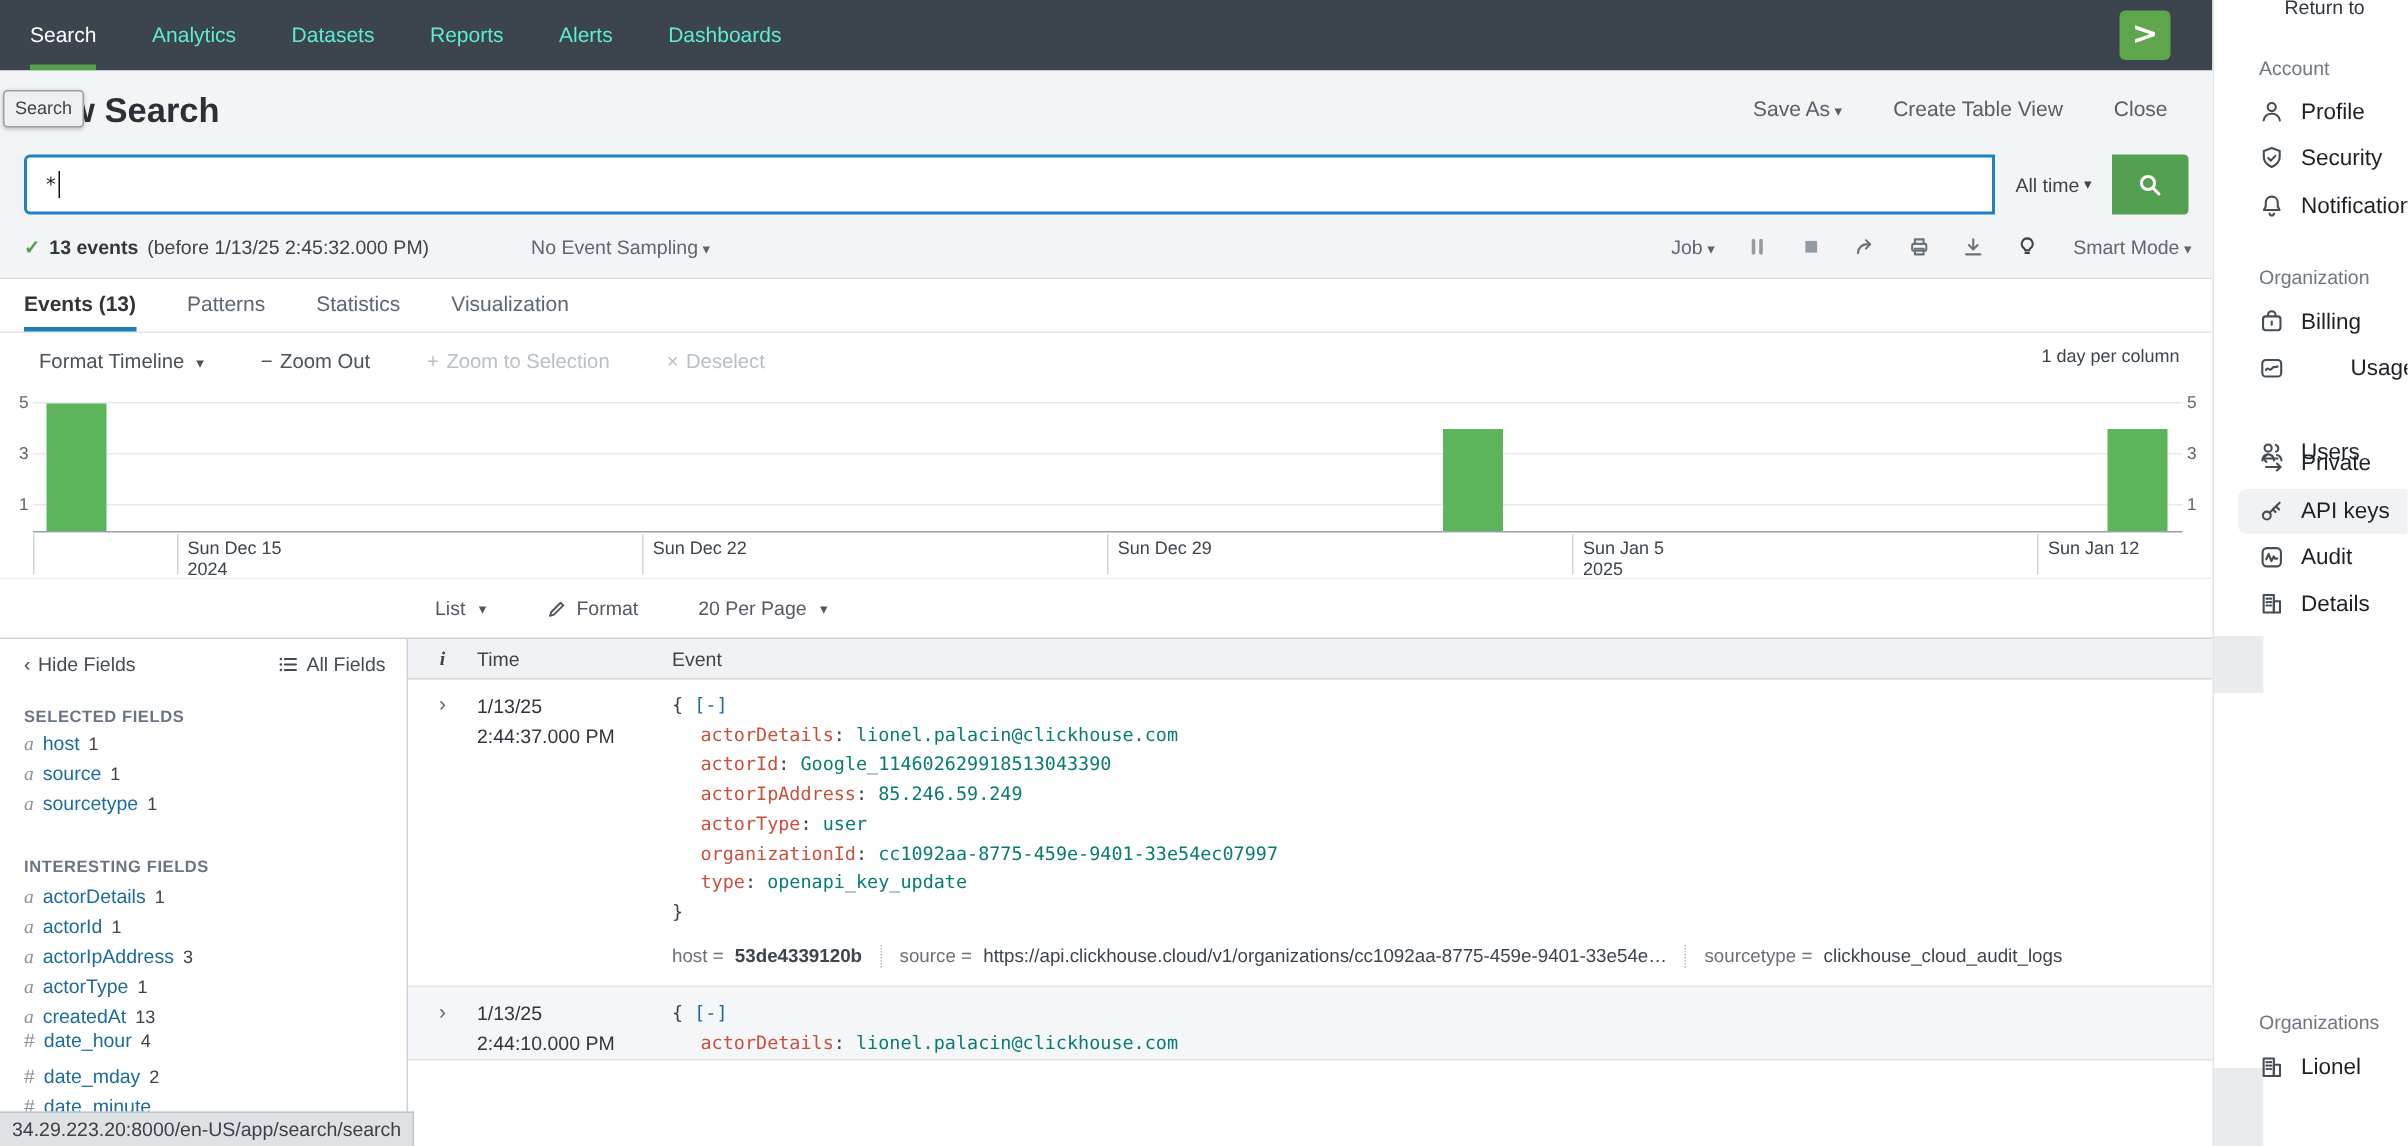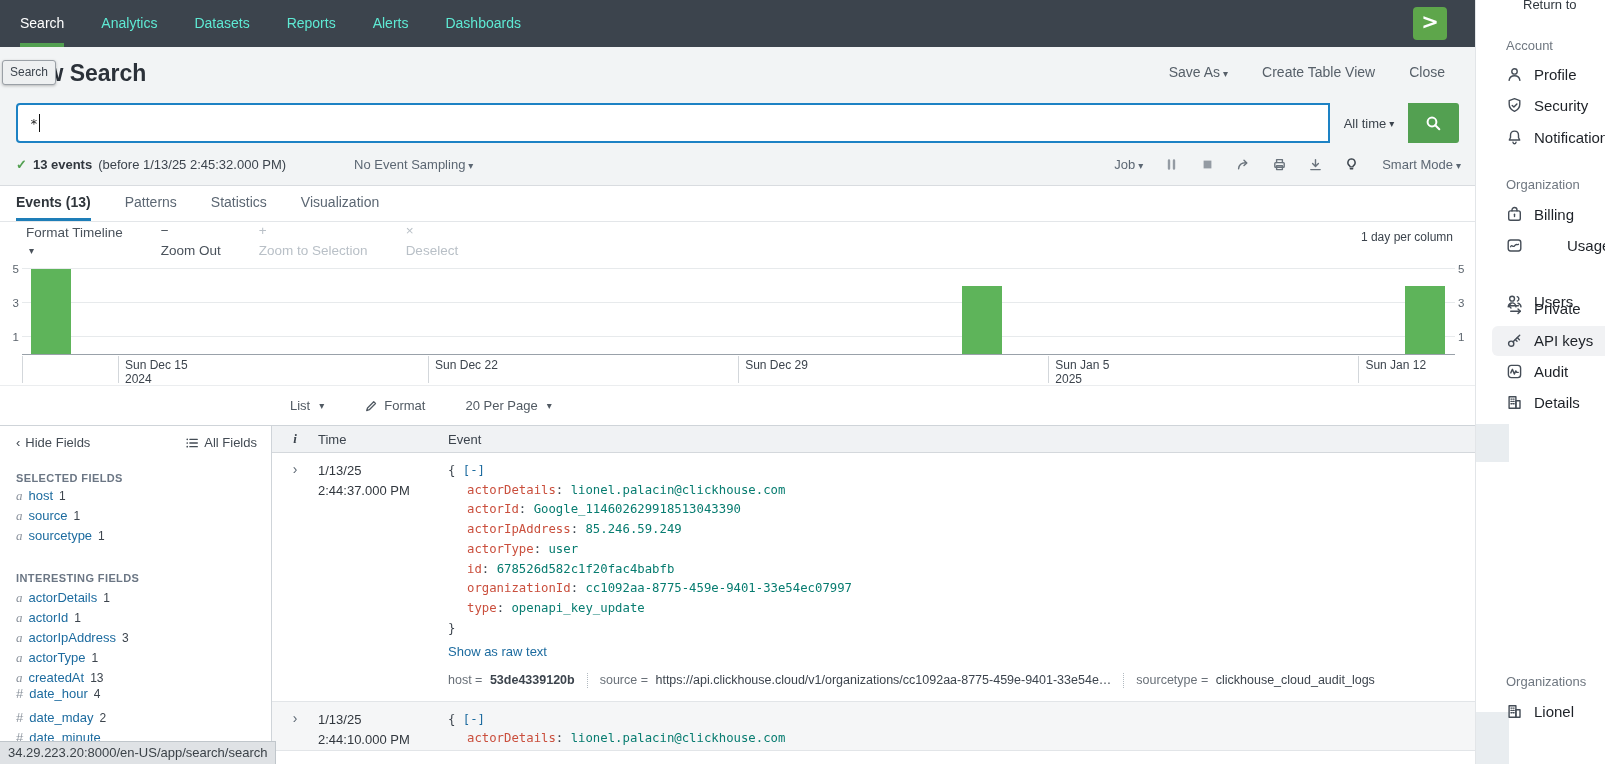--- a/index.html
+++ b/index.html
@@ -51,21 +51,21 @@
   .smart-wrap{display:flex;align-items:center;gap:7px;}
   .bulb{width:15px;height:15px;color:#3c444d;}
 
   .tabs{height:37px;background:#fff;border-top:1px solid #d9dce0;border-bottom:1px solid #e3e6e9;
         display:flex;gap:34px;padding-left:16px;}
   .tab{font-size:14px;color:#5c6773;line-height:33px;border-bottom:3px solid transparent;cursor:pointer;}
   .tab.active{color:#2f353b;font-weight:700;border-bottom-color:#1e7eb8;}
 
   .tl-row{position:relative;height:36px;background:#fff;display:flex;align-items:center;
           padding-left:26px;gap:38px;font-size:13.5px;color:#4a525b;}
-  .tl-item{cursor:pointer;display:flex;align-items:flex-start;gap:5px;flex-direction:column;}
+  .tl-item{cursor:pointer;display:flex;align-items:flex-end;gap:5px;}
   .tl-item.dis{color:#b9c0c7;cursor:default;}
   .tl-note{position:absolute;right:22px;top:8px;font-size:12px;color:#3c444d;}
 
   .chart{position:relative;height:127px;background:#fff;}
   .plot{position:absolute;left:22px;top:2px;width:1433px;height:95px;border-bottom:1px solid #99a1a9;}
   .gridline{position:absolute;left:0;right:0;height:1px;background:#e7eaec;}
   .bar{position:absolute;bottom:0;background:#5eb45a;cursor:pointer;}
   .ylab{position:absolute;font-size:11.5px;color:#5b646d;width:14px;}
   .ylab.l{text-align:right;}
   .axis{position:absolute;left:22px;top:98px;width:1433px;height:29px;}
@@ -358,25 +358,23 @@
             <div class="r-time">
               <div>1/13/25</div>
               <div>2:44:37.000 PM</div>
             </div>
             <div class="r-event">
               <div class="jline"><span>{</span> <span class="jcol">[-]</span></div>
               <div class="jline ind"><span class="jkey">actorDetails</span>: <span class="jval">lionel.palacin@clickhouse.com</span></div>
               <div class="jline ind"><span class="jkey">actorId</span>: <span class="jval">Google_114602629918513043390</span></div>
               <div class="jline ind"><span class="jkey">actorIpAddress</span>: <span class="jval">85.246.59.249</span></div>
               <div class="jline ind"><span class="jkey">actorType</span>: <span class="jval">user</span></div>
-              <div class="jline ind"><span class="jkey">id</span>: <span class="jval">678526d582c1f20fac4babfb</span></div>
               <div class="jline ind"><span class="jkey">organizationId</span>: <span class="jval">cc1092aa-8775-459e-9401-33e54ec07997</span></div>
               <div class="jline ind"><span class="jkey">type</span>: <span class="jval">openapi_key_update</span></div>
               <div class="jline">}</div>
-              <div class="rawlink">Show as raw text</div>
               <div class="meta">
                 <span><span>host</span> = <span class="m-val b">53de4339120b</span></span>
                 <span class="m-sep"></span>
                 <span><span>source</span> = <span class="m-val">https://api.clickhouse.cloud/v1/organizations/cc1092aa-8775-459e-9401-33e54e…</span></span>
                 <span class="m-sep"></span>
                 <span><span>sourcetype</span> = <span class="m-val">clickhouse_cloud_audit_logs</span></span>
               </div>
             </div>
           </div>
           <div class="ev-row alt">

